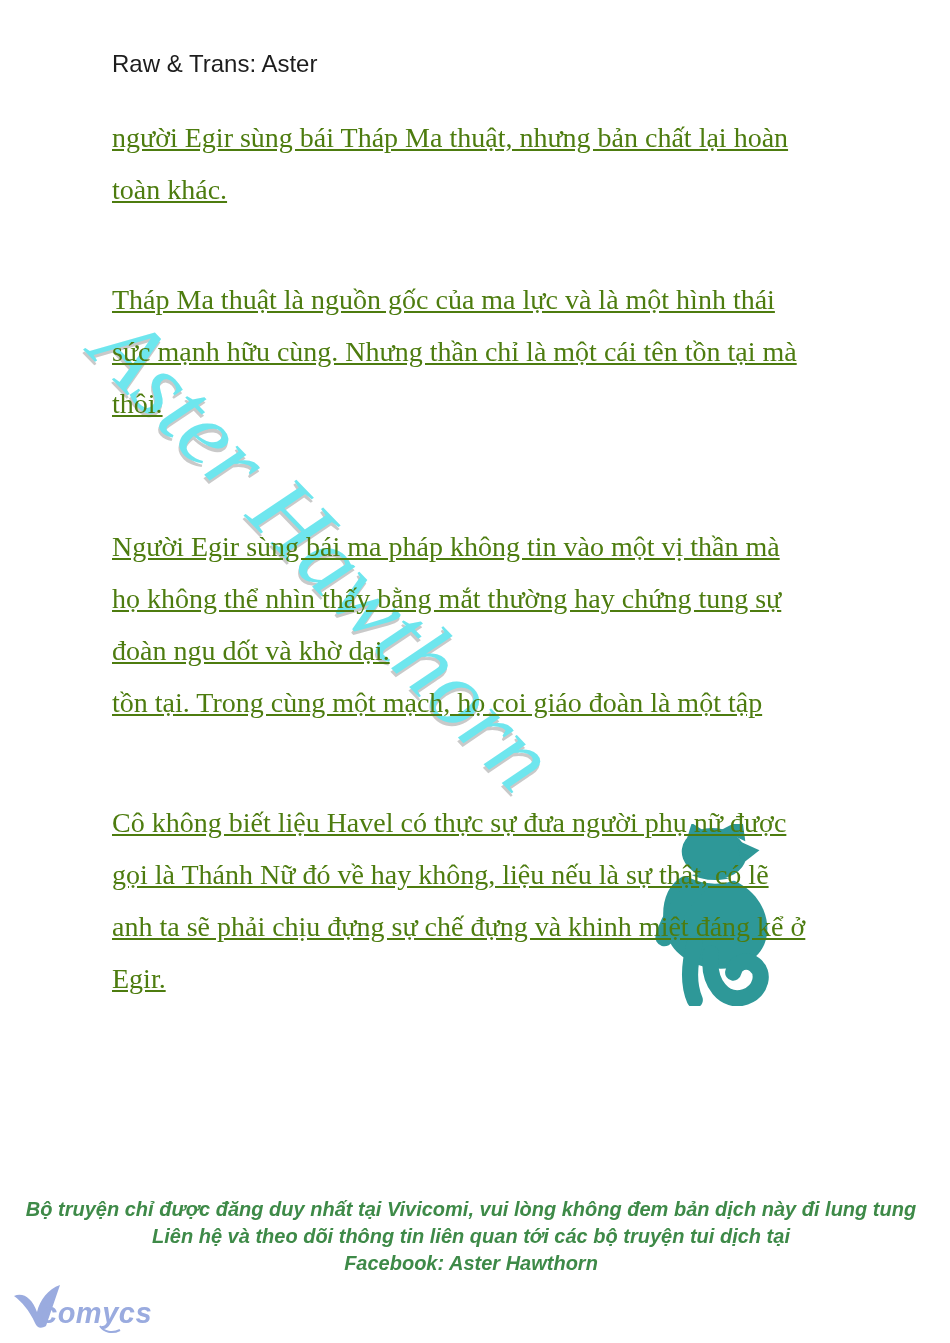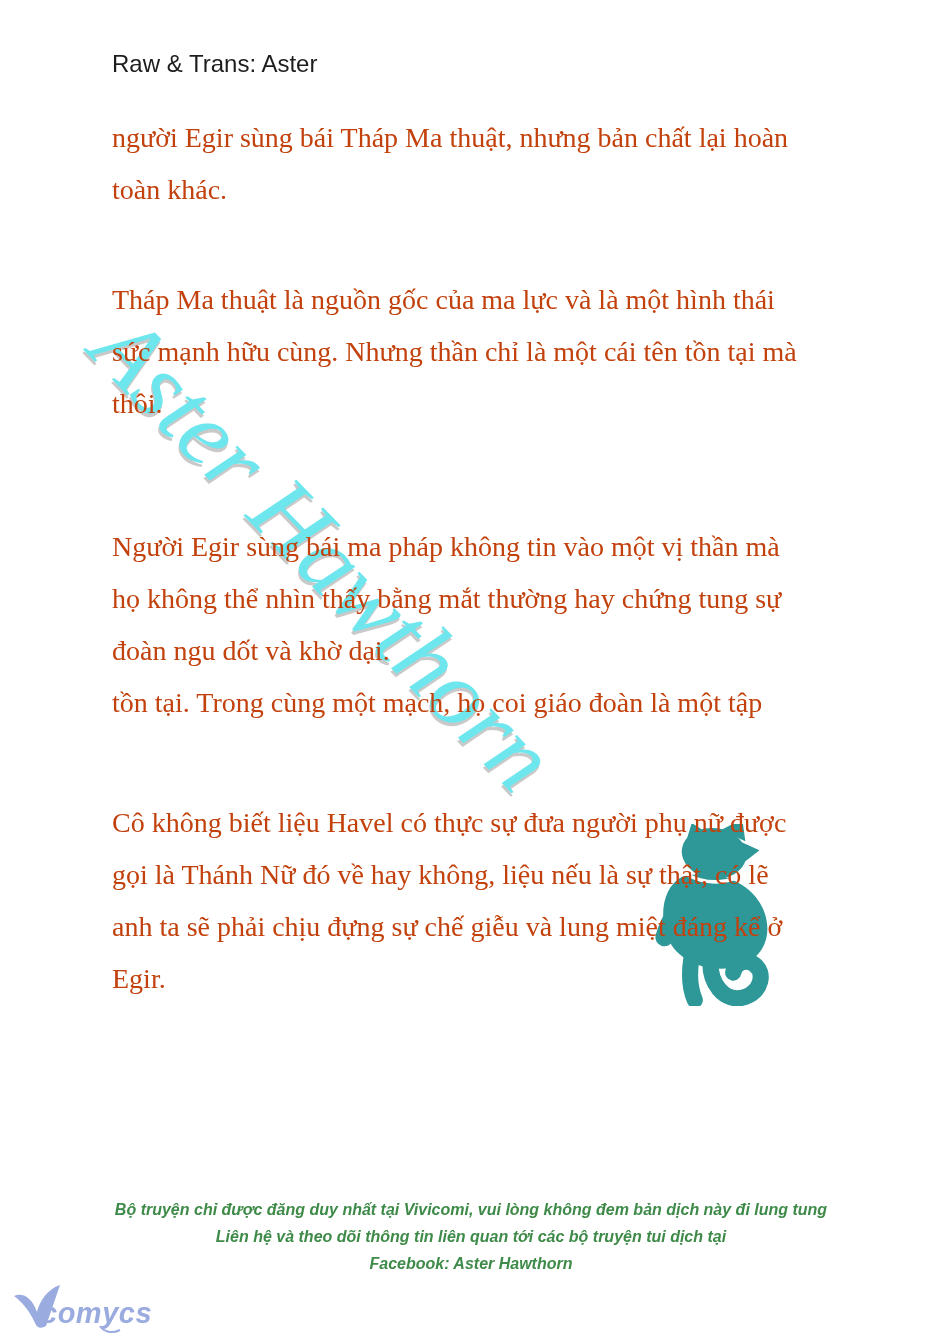--- a/index.html
+++ b/index.html
@@ -49,39 +49,40 @@
     z-index: 1;
   }
 
   
   .para {
     position: absolute;
     left: 112px;
     z-index: 2;
     font-size: 28px;
     line-height: 52px;
-    color: #c2410c;
+    color: #4d7c0f;
+    text-decoration: underline;
   }
   .para .bl { white-space: nowrap; height: 52px; }
   .p1 { top: 112px; }
   .p2 { top: 274px; }
   .p3 { top: 521px; }
   .p4 { top: 797px; }
 
   
   .footer {
     position: absolute;
     left: 0;
     top: 1196px;
     width: 942px;
     text-align: center;
     font-family: "Liberation Sans", sans-serif;
     font-style: italic;
     font-weight: bold;
-    font-size: 16px;
+    font-size: 20px;
     line-height: 27px;
     color: #3e8a48;
     z-index: 3;
   }
 
   
   .logo {
     position: absolute;
     left: 8px;
     top: 1280px;
@@ -133,21 +134,21 @@
   <div class="para p3">
     <div class="bl">Người Egir sùng bái ma pháp không tin vào một vị thần mà</div>
     <div class="bl">họ không thể nhìn thấy bằng mắt thường hay chứng tung sự</div>
     <div class="bl">đoàn ngu dốt và khờ dại.</div>
     <div class="bl">tồn tại. Trong cùng một mạch, họ coi giáo đoàn là một tập</div>
   </div>
 
   <div class="para p4">
     <div class="bl">Cô không biết liệu Havel có thực sự đưa người phụ nữ được</div>
     <div class="bl">gọi là Thánh Nữ đó về hay không, liệu nếu là sự thật, có lẽ</div>
-    <div class="bl">anh ta sẽ phải chịu đựng sự chế giễu và lung miệt đáng kể ở</div>
+    <div class="bl">anh ta sẽ phải chịu đựng sự chế đựng và khinh miệt đáng kể ở</div>
     <div class="bl">Egir.</div>
   </div>
 
   <div class="footer">
     <div class="fl">Bộ truyện chỉ được đăng duy nhất tại Vivicomi, vui lòng không đem bản dịch này đi lung tung</div>
     <div class="fl">Liên hệ và theo dõi thông tin liên quan tới các bộ truyện tui dịch tại</div>
     <div class="fl">Facebook: Aster Hawthorn</div>
   </div>
 
   <svg class="logo" width="160" height="56" viewBox="0 0 160 56" xmlns="http://www.w3.org/2000/svg">

